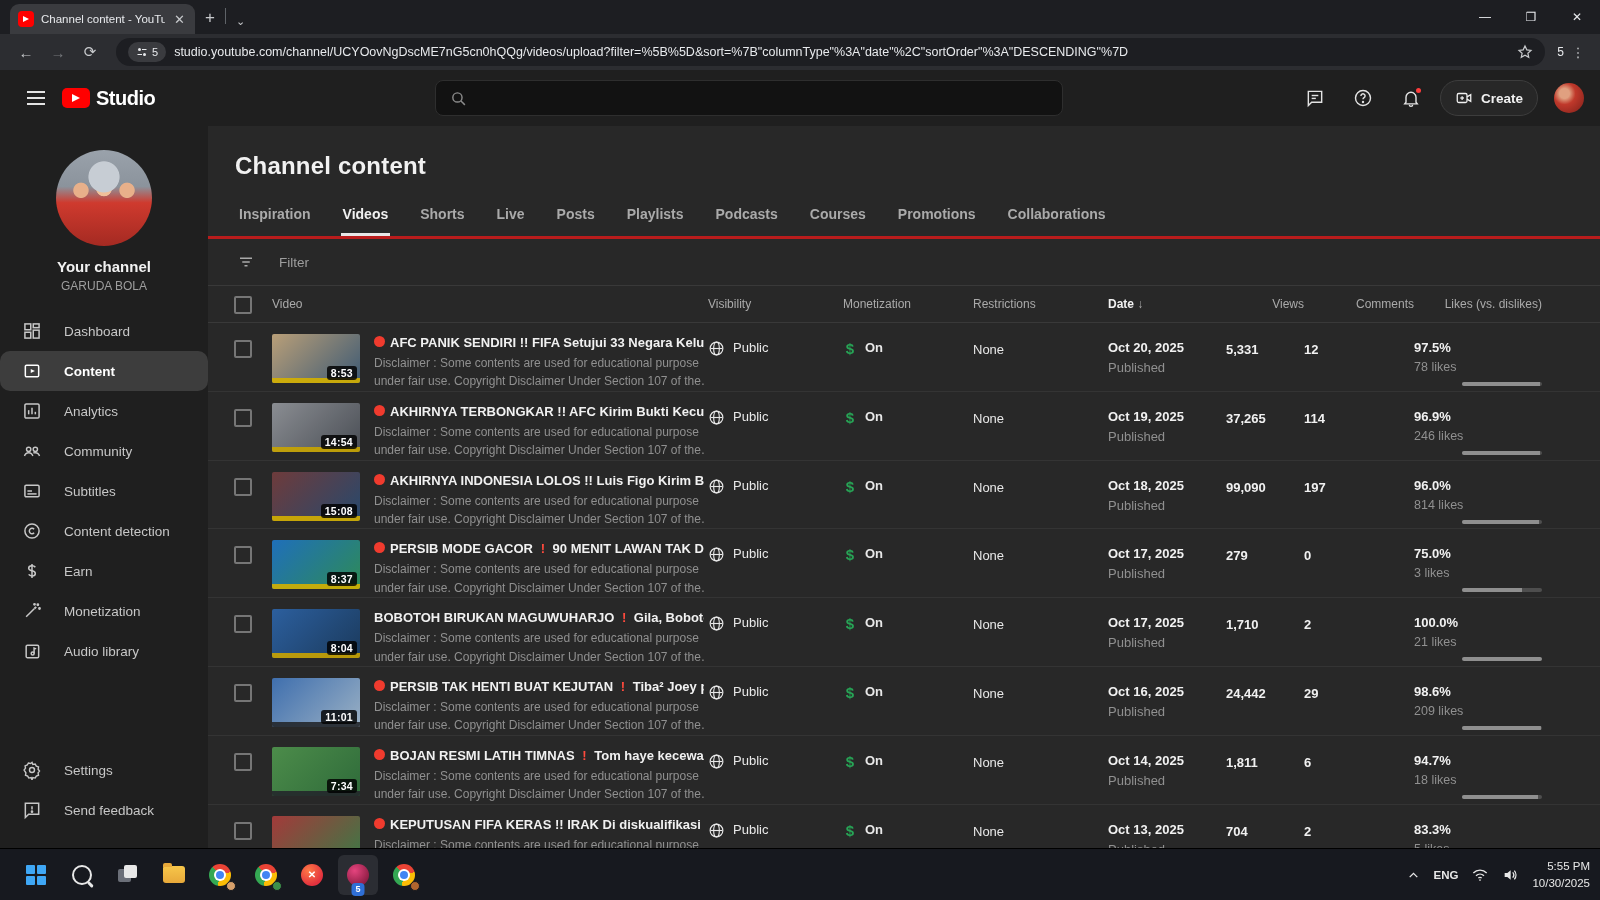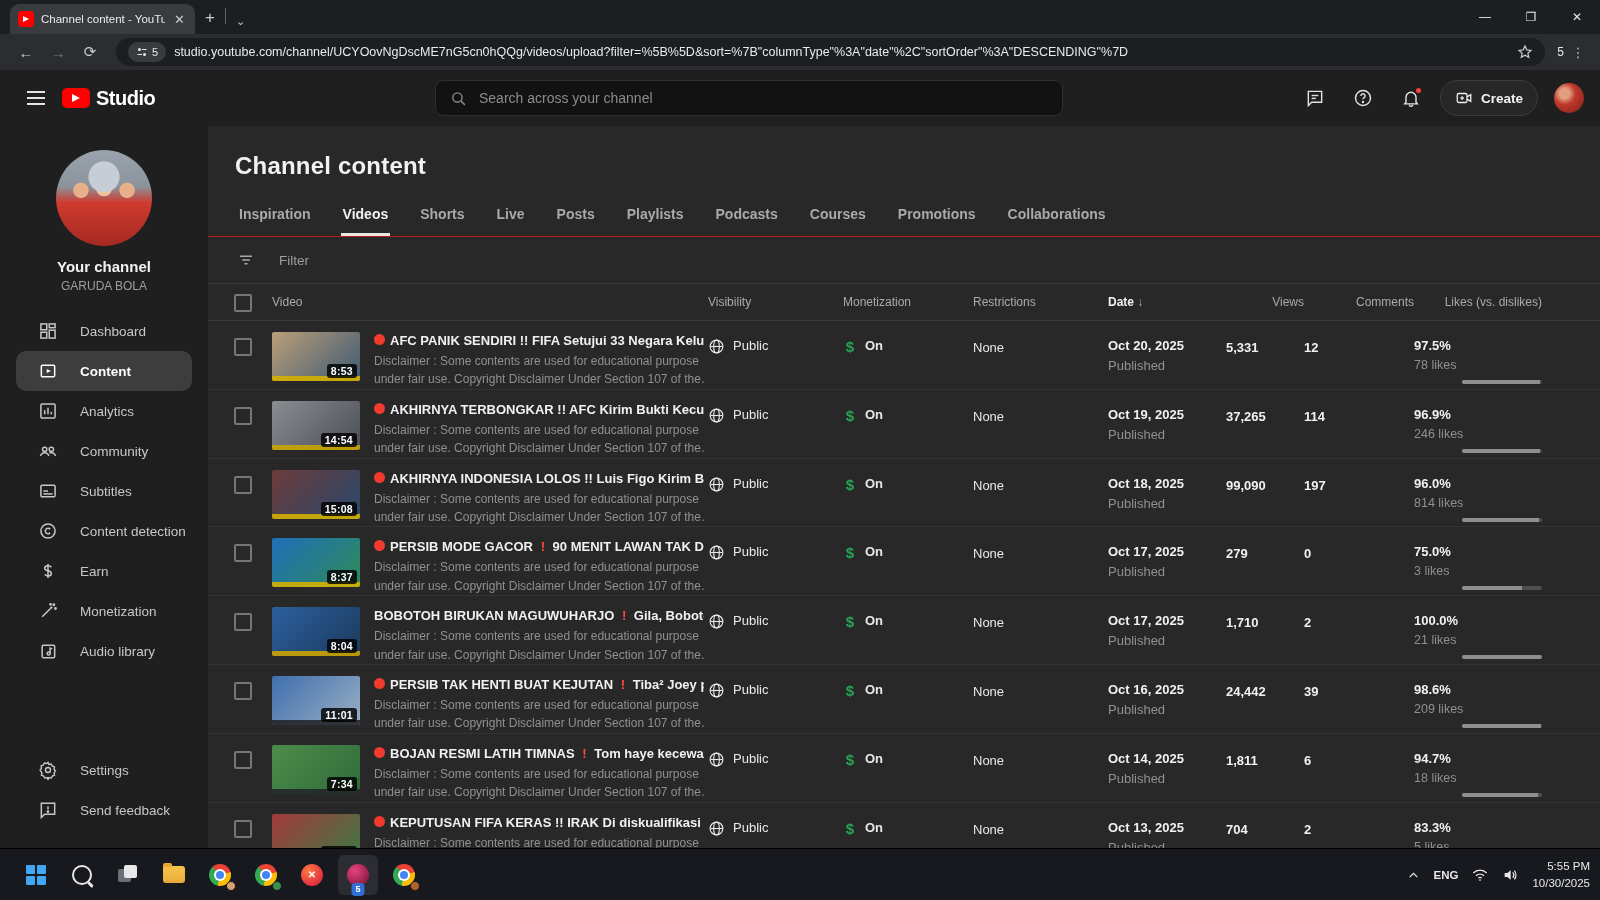--- a/index.html
+++ b/index.html
@@ -52,28 +52,28 @@
   .sidebar { width:208px; background:#1f1f1f; display:flex; flex-direction:column; padding-top:20px; flex:none; }
   .ch-avatar { width:96px; height:96px; border-radius:50%; margin:4px auto 12px;
      background:radial-gradient(circle at 50% 28%, #c7cdd4 0 18%, transparent 19%),
                 radial-gradient(circle at 26% 42%, #e8b08a 0 8%, transparent 9%),
                 radial-gradient(circle at 74% 42%, #e8b08a 0 8%, transparent 9%),
                 radial-gradient(circle at 50% 40%, #f0c09a 0 10%, transparent 11%),
                 linear-gradient(180deg, #9aa2ab 0%, #8b939c 38%, #cf3a2e 55%, #a42a22 100%); }
   .ch-name { text-align:center; font-size:15px; font-weight:700; color:#f1f1f1; }
   .ch-handle { text-align:center; font-size:12px; color:#9e9e9e; margin-top:4px; }
   .side-menu { margin-top:18px; display:flex; flex-direction:column; }
-  .side-item { height:40px; display:flex; align-items:center; gap:22px; padding-left:22px; color:#c7c7c7; font-size:13.5px; font-weight:500; border-radius:10px; margin:0 16px; }
+  .side-item { height:40px; display:flex; align-items:center; gap:22px; padding-left:22px; color:#c7c7c7; font-size:13.5px; font-weight:500; border-radius:10px; margin:0 0; }
   .side-item.active { background:#3d3d3d; color:#fff; font-weight:700; }
   .side-item .ic { width:20px; height:20px; display:flex; align-items:center; justify-content:center; flex:none; }
   .side-footer { margin-top:auto; padding-bottom:18px; }
 
   .main { flex:1; overflow:hidden; position:relative; }
   .page-title { font-size:24px; font-weight:700; color:#f1f1f1; padding:26px 0 0 27px; letter-spacing:0.2px; }
-  .tabs { display:flex; gap:0; padding-left:15px; margin-top:14px; border-bottom:1px solid #b91c1c; }
+  .tabs { display:flex; gap:0; padding-left:15px; margin-top:14px; border-bottom:3px solid #b91c1c; }
   .tabrow-item { padding:12px 16px 14px; font-size:14px; font-weight:600; color:#aaa; position:relative; white-space:nowrap; }
   .tabrow-item.active { color:#f1f1f1; }
   .tabrow-item.active:after { content:""; position:absolute; left:14px; right:14px; bottom:0; height:3px; background:#e6e6e6; }
   .filter-row { display:flex; align-items:center; gap:24px; height:47px; padding-left:29px; border-bottom:1px solid #393939; }
   .filter-label { color:#9e9e9e; font-size:13.5px; }
 
   .grid { display:grid; grid-template-columns:38px 436px 135px 130px 135px 118px 78px 110px 128px; padding:0 59px 0 26px; align-items:start; }
   .thead { border-bottom:1px solid #393939; height:37px; align-items:center; }
   .th { font-size:12px; color:#aaa; font-weight:500; }
   .th.right, .td.right { text-align:right; }
@@ -187,21 +187,20 @@
     <div class="studio-logo">
       <span class="logo-mark"></span>
       <span class="logo-word">Studio</span>
     </div>
     <div class="search-wrap">
       <div class="search-box">
         <svg width="17" height="17" viewBox="0 0 24 24" fill="none" stroke="#8c8c8c" stroke-width="2">
             <circle cx="10.5" cy="10.5" r="6.5"></circle>
             <line x1="15.5" y1="15.5" x2="21" y2="21"></line>
           </svg>
-        <input type="text" placeholder="Search across your channel" style="">
       </div>
     </div>
     <div class="hdr-right">
       <div class="hdr-icbtn">
         <svg width="20" height="20" viewBox="0 0 24 24" fill="none" stroke="#e3e3e3" stroke-width="1.7">
             <path d="M4 4h16v13H8l-4 4z"></path>
             <line x1="8" y1="9" x2="16" y2="9"></line>
             <line x1="8" y1="12.5" x2="13" y2="12.5"></line>
           </svg>
       </div>
@@ -634,21 +633,21 @@
     <div class="icl">
       <span class="dollar">$</span>
       <span class="lbl" style="font-weight:700;">On</span>
     </div>
     <div class="td-plain">None</div>
     <div class="td-date">
       <div class="d1">Oct 16, 2025</div>
       <div class="d2">Published</div>
     </div>
     <div class="num right">24,442</div>
-    <div class="num right">39</div>
+    <div class="num right">29</div>
     <div class="likes right">
       <div class="lk1">98.6%</div>
       <div class="lk2">209 likes</div>
       <div class="lbar">
                 <div class="lfill" style="width: 98.6%;"></div>
               </div>
     </div>
   </div>
 
   <div class="grid trow">

